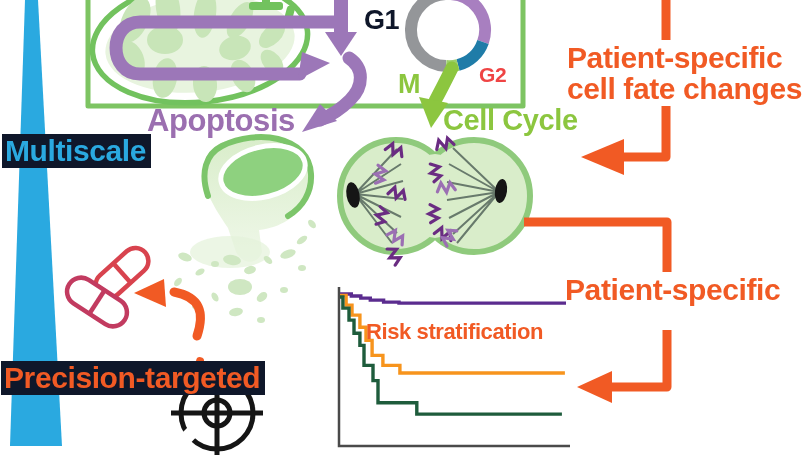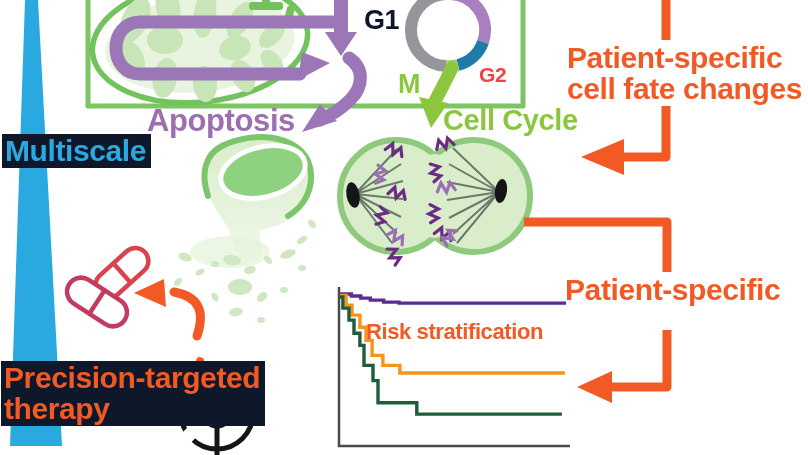--- a/index.html
+++ b/index.html
@@ -197,15 +197,14 @@
 </div>
 
 <div class="lbl orange h30" style="left:565px;top:274px;">
   <div>Patient-specific</div>
 </div>
 
 <div class="lbl orange h29" style="left:329px;top:321px;">Risk stratification</div>
 
 <div class="lbl orange h30 wbox" style="left:1px;top:319px;margin-top:42px;">
   <div>Precision-targeted</div>
-  <div>therapy</div>
 </div>
 </div>
 
 </body></html>

